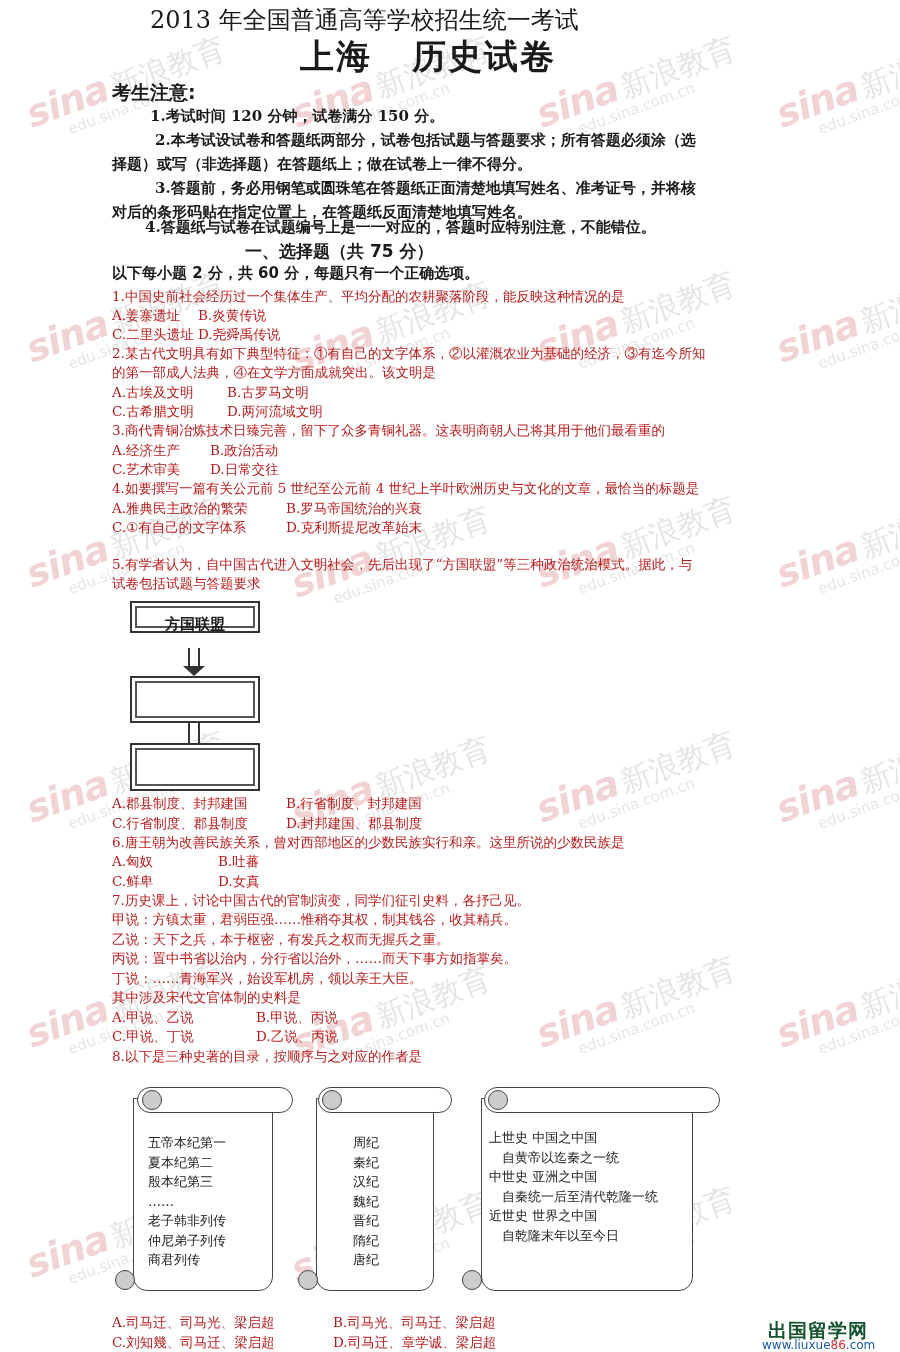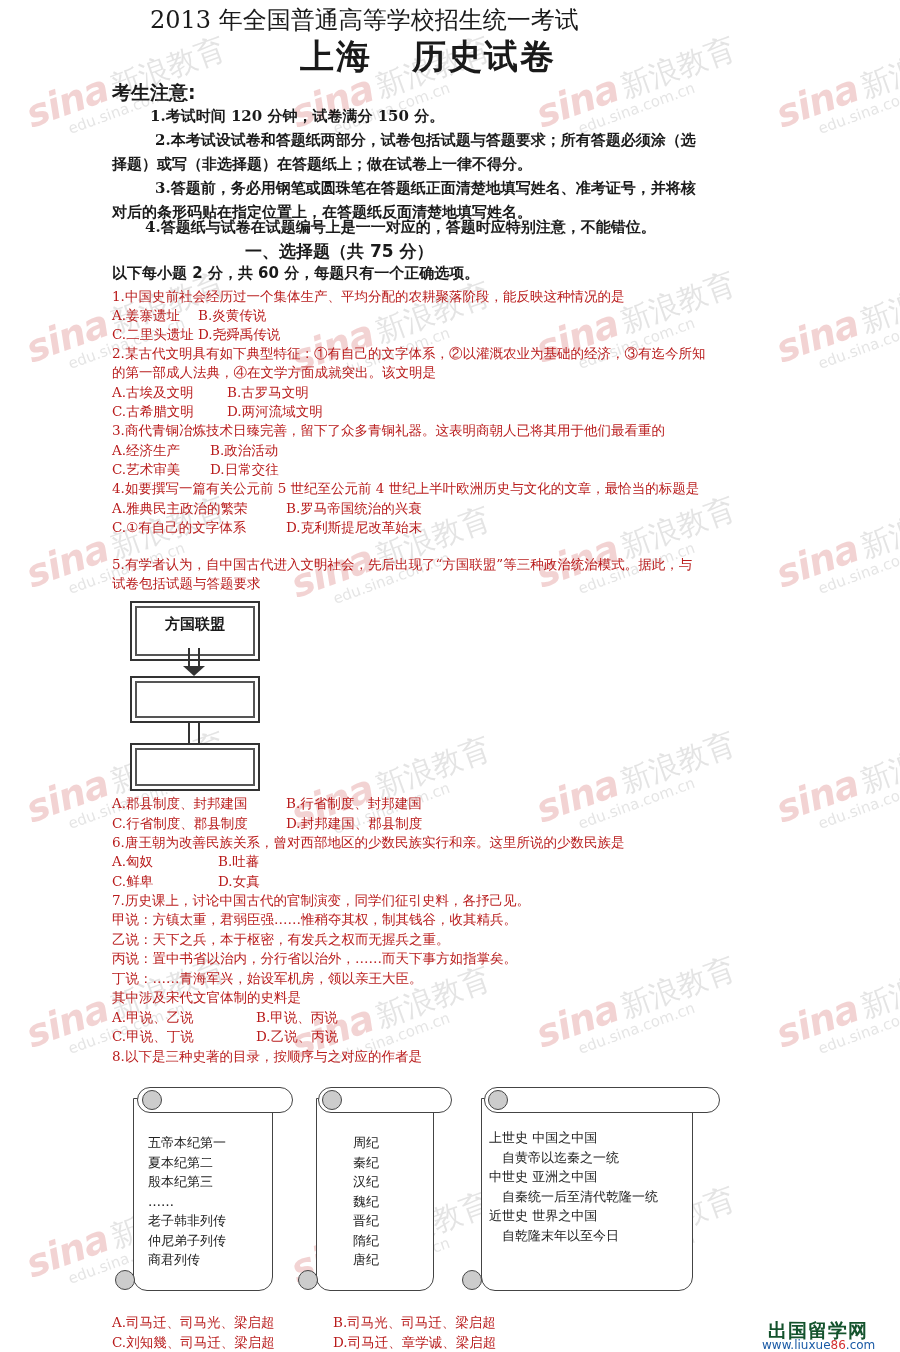--- a/index.html
+++ b/index.html
@@ -114,21 +114,21 @@
   <div class="abs q" style="left:112px;top:480px;">4.如要撰写一篇有关公元前 5 世纪至公元前 4 世纪上半叶欧洲历史与文化的文章，最恰当的标题是</div>
   <div class="abs q" style="left:112px;top:500px;">A.雅典民主政治的繁荣</div>
   <div class="abs q" style="left:286px;top:500px;">B.罗马帝国统治的兴衰</div>
   <div class="abs q" style="left:112px;top:519px;">C.①有自己的文字体系</div>
   <div class="abs q" style="left:286px;top:519px;">D.克利斯提尼改革始末</div>
 
   <div class="abs q" style="left:112px;top:556px;">5.有学者认为，自中国古代进入文明社会，先后出现了“方国联盟”等三种政治统治模式。据此，与</div>
   <div class="abs q" style="left:112px;top:575px;">试卷包括试题与答题要求</div>
 
   <div>
-    <div class="flow-box" style="top:601px;height:60px;">
+    <div class="flow-box" style="top:601px;height:32px;">
       <span style="line-height:43px;">方国联盟</span>
     </div>
     <div class="arrow" style="top:648px;height:18px;"></div>
     <div class="flow-box" style="top:676px;height:47px;">
       <span style="line-height:43px;"></span>
     </div>
     <div class="arrow" style="top:723px;height:20px;"></div>
     <div class="flow-box" style="top:743px;height:48px;">
       <span style="line-height:44px;"></span>
     </div>

